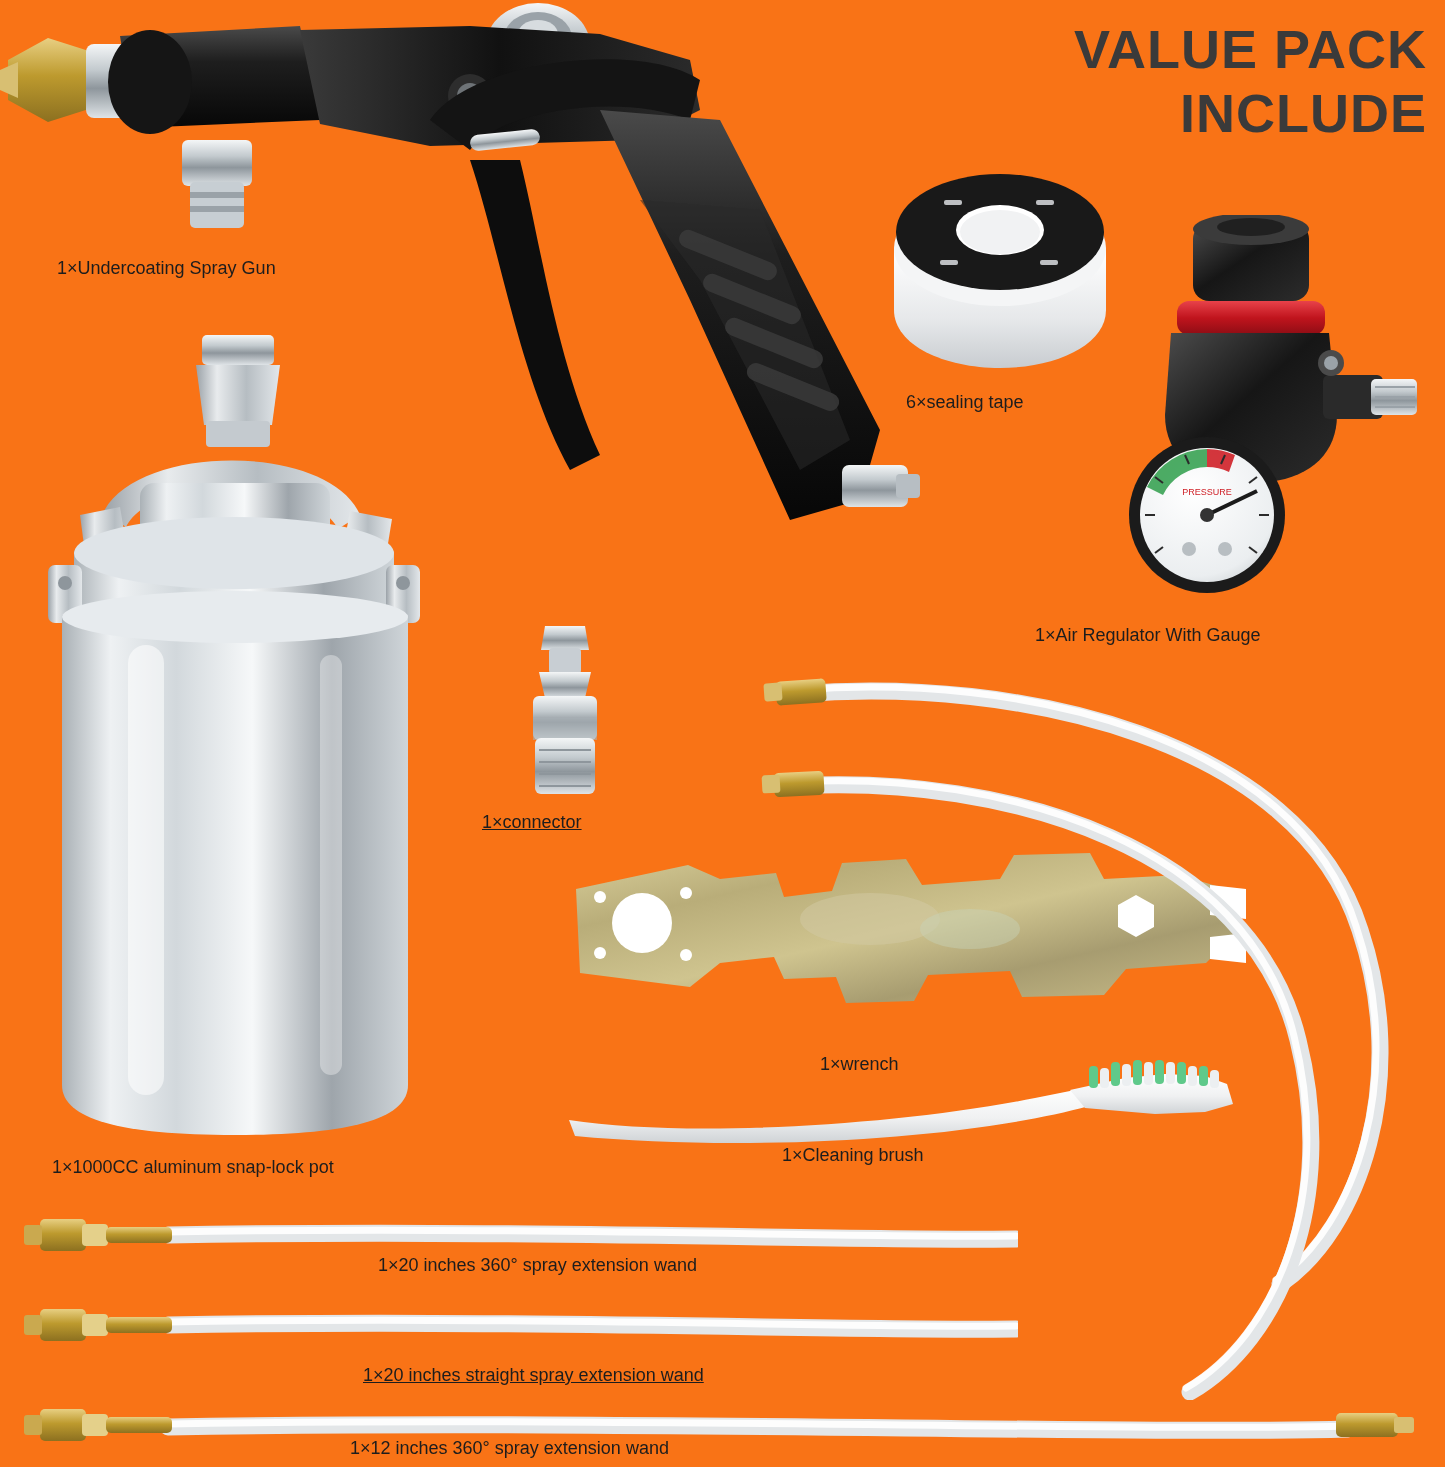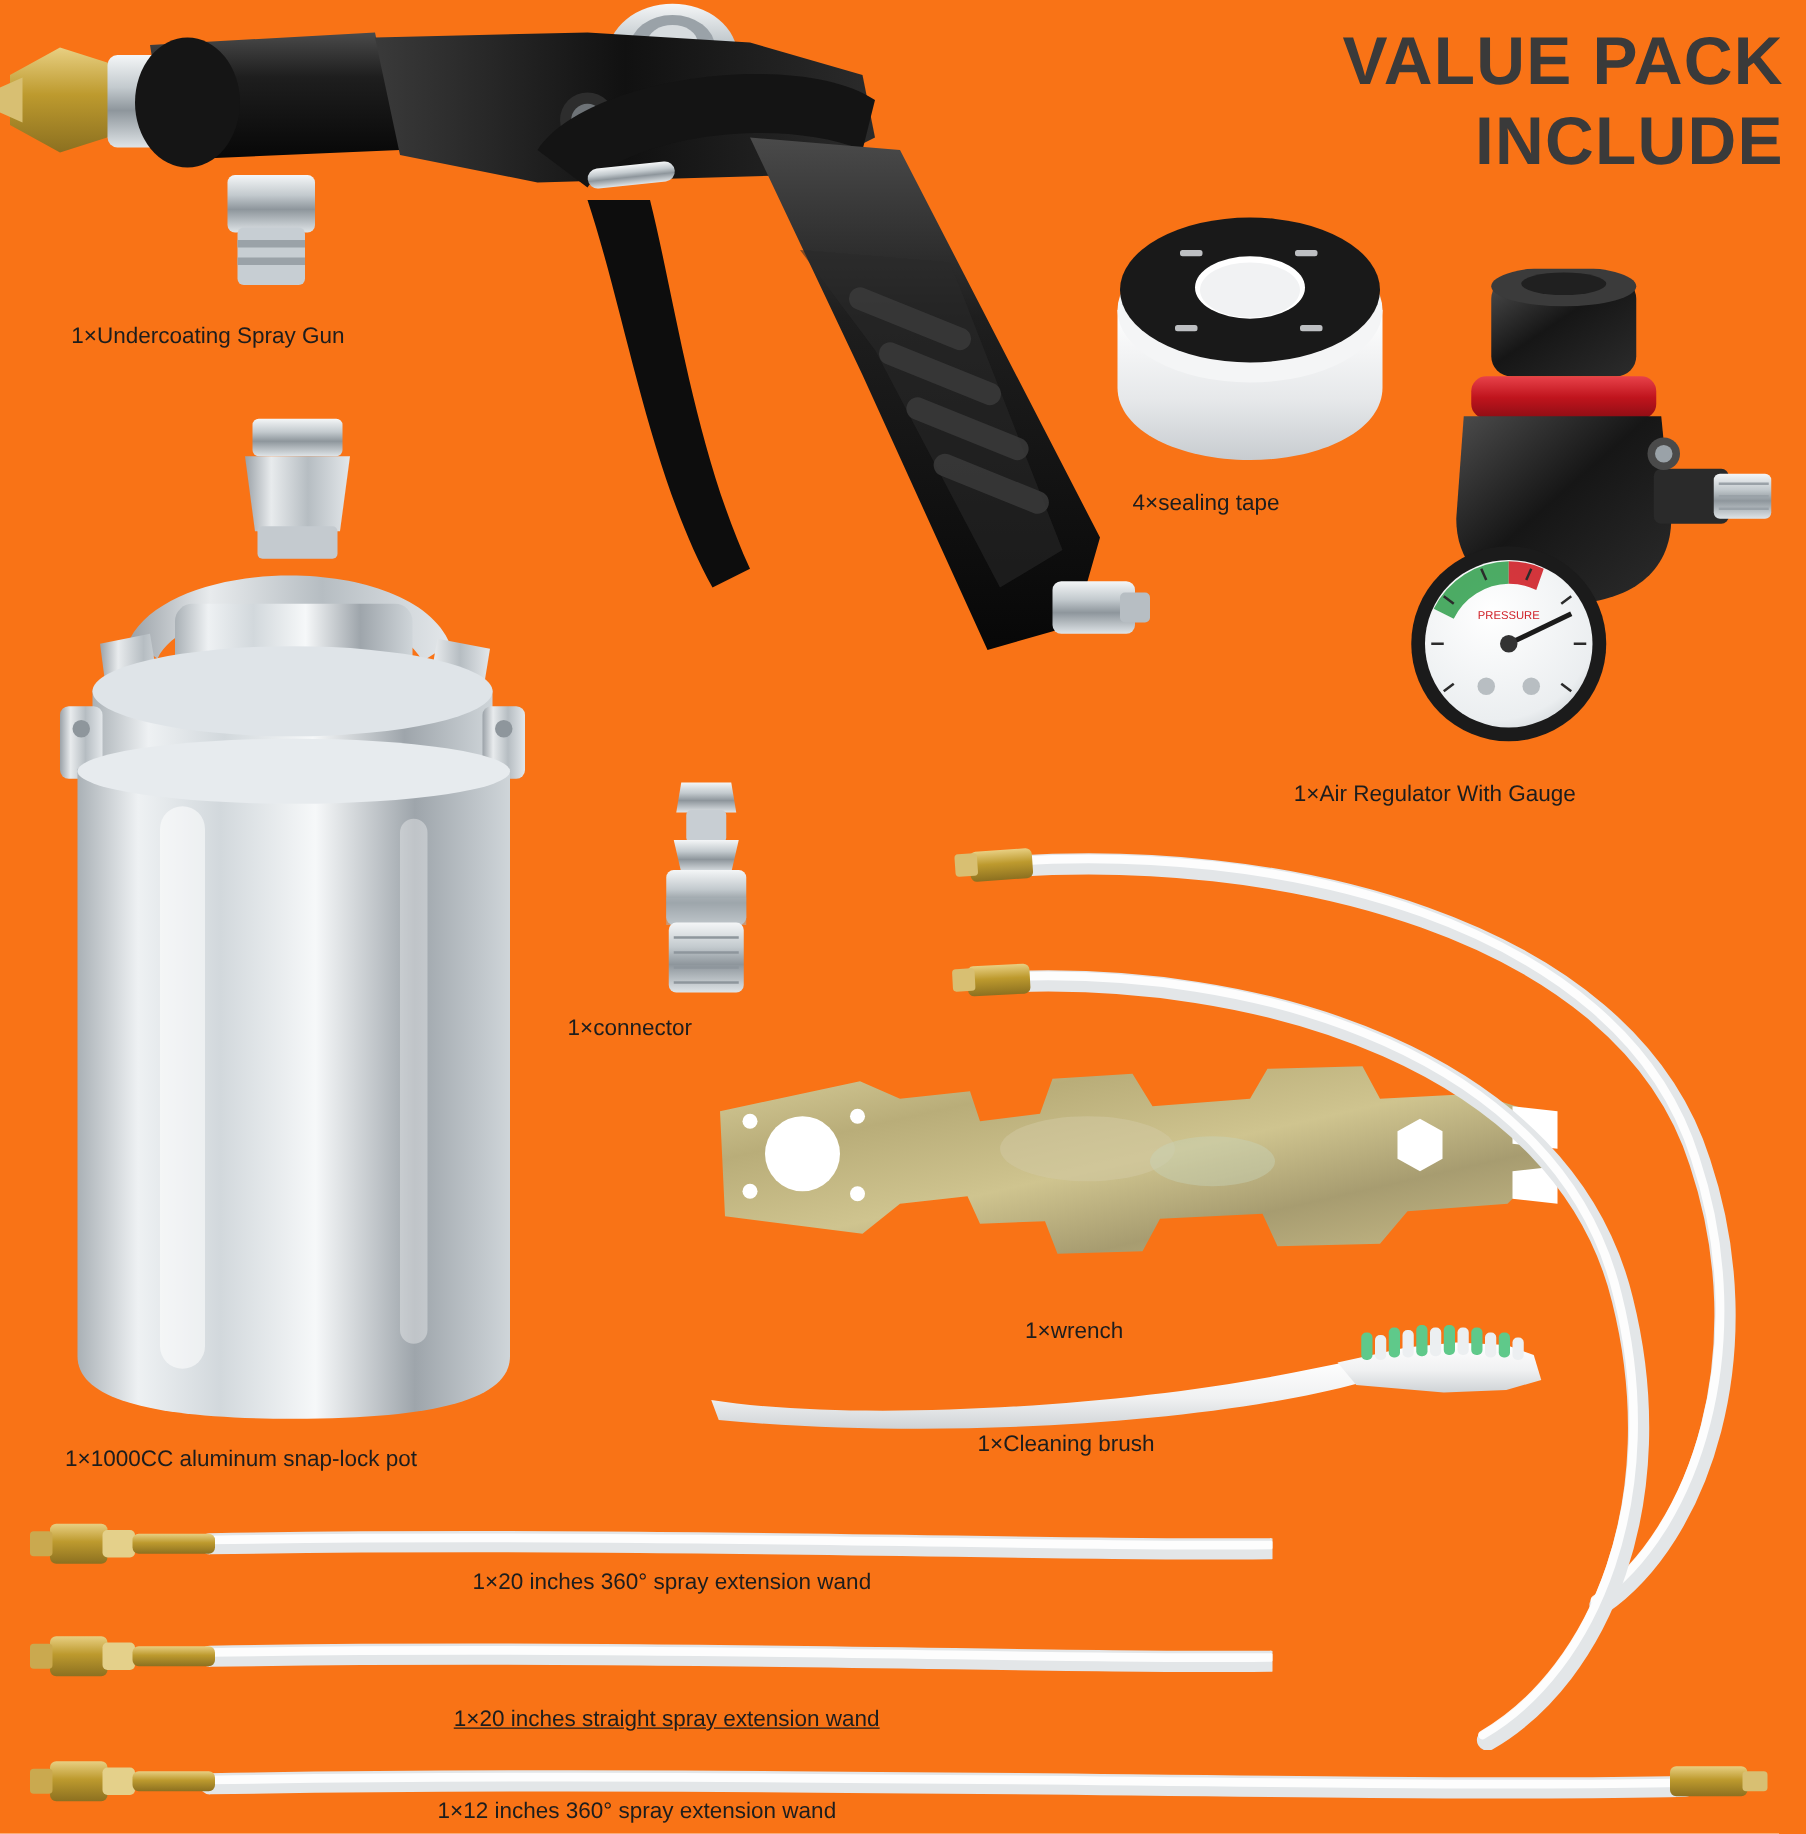--- a/index.html
+++ b/index.html
@@ -61,21 +61,21 @@
   
   #wand-curve-a { left: 760px; top: 670px; width: 660px; height: 620px; }
   #wand-curve-b { left: 760px; top: 760px; width: 600px; height: 640px; }
   #wand-s1 { left: 18px; top: 1205px; width: 1000px; height: 60px; }
   #wand-s2 { left: 18px; top: 1295px; width: 1000px; height: 60px; }
   #wand-s3 { left: 18px; top: 1395px; width: 1400px; height: 60px; }
 
   .cap-gun    { left: 57px;  top: 258px; }
   .cap-tape   { left: 906px; top: 392px; }
   .cap-reg    { left: 1035px; top: 625px; }
-  .cap-conn   { left: 454px; top: 812px; }
+  .cap-conn   { left: 482px; top: 812px; text-decoration: underline; }
   .cap-pot    { left: 52px;  top: 1145px; margin-top: 12px; }
   .cap-wrench { left: 820px; top: 1028px; margin-top: 26px; }
   .cap-brush  { left: 782px; top: 1145px; }
   .cap-w1     { left: 378px; top: 1255px; }
   .cap-w2     { left: 363px; top: 1365px; text-decoration: underline; }
   .cap-w3     { left: 350px; top: 1438px; }
 </style>
 </head>
 <body>
 
@@ -166,21 +166,21 @@
     <ellipse cx="120" cy="72" rx="104" ry="58" fill="#191919"></ellipse>
     <ellipse cx="120" cy="70" rx="44" ry="25" fill="#ffffff"></ellipse>
     <ellipse cx="120" cy="72" rx="40" ry="22" fill="#f1f2f3"></ellipse>
     <g fill="#cfd2d5" opacity="0.9" font-size="10">
       <rect x="64" y="40" width="18" height="5" rx="2"></rect>
       <rect x="156" y="40" width="18" height="5" rx="2"></rect>
       <rect x="60" y="100" width="18" height="5" rx="2"></rect>
       <rect x="160" y="100" width="18" height="5" rx="2"></rect>
     </g>
   </svg>
-  <div class="caption cap-tape">4×sealing tape</div>
+  <div class="caption cap-tape">6×sealing tape</div>
 
   <svg class="art" id="regulator" viewBox="0 0 350 390">
     <defs>
       <linearGradient id="regblk" x1="0" y1="0" x2="1" y2="1">
         <stop offset="0" stop-color="#4c4c4c"></stop>
         <stop offset="0.45" stop-color="#161616"></stop>
         <stop offset="1" stop-color="#2c2c2c"></stop>
       </linearGradient>
       <linearGradient id="redr" x1="0" y1="0" x2="0" y2="1">
         <stop offset="0" stop-color="#e8424a"></stop>

